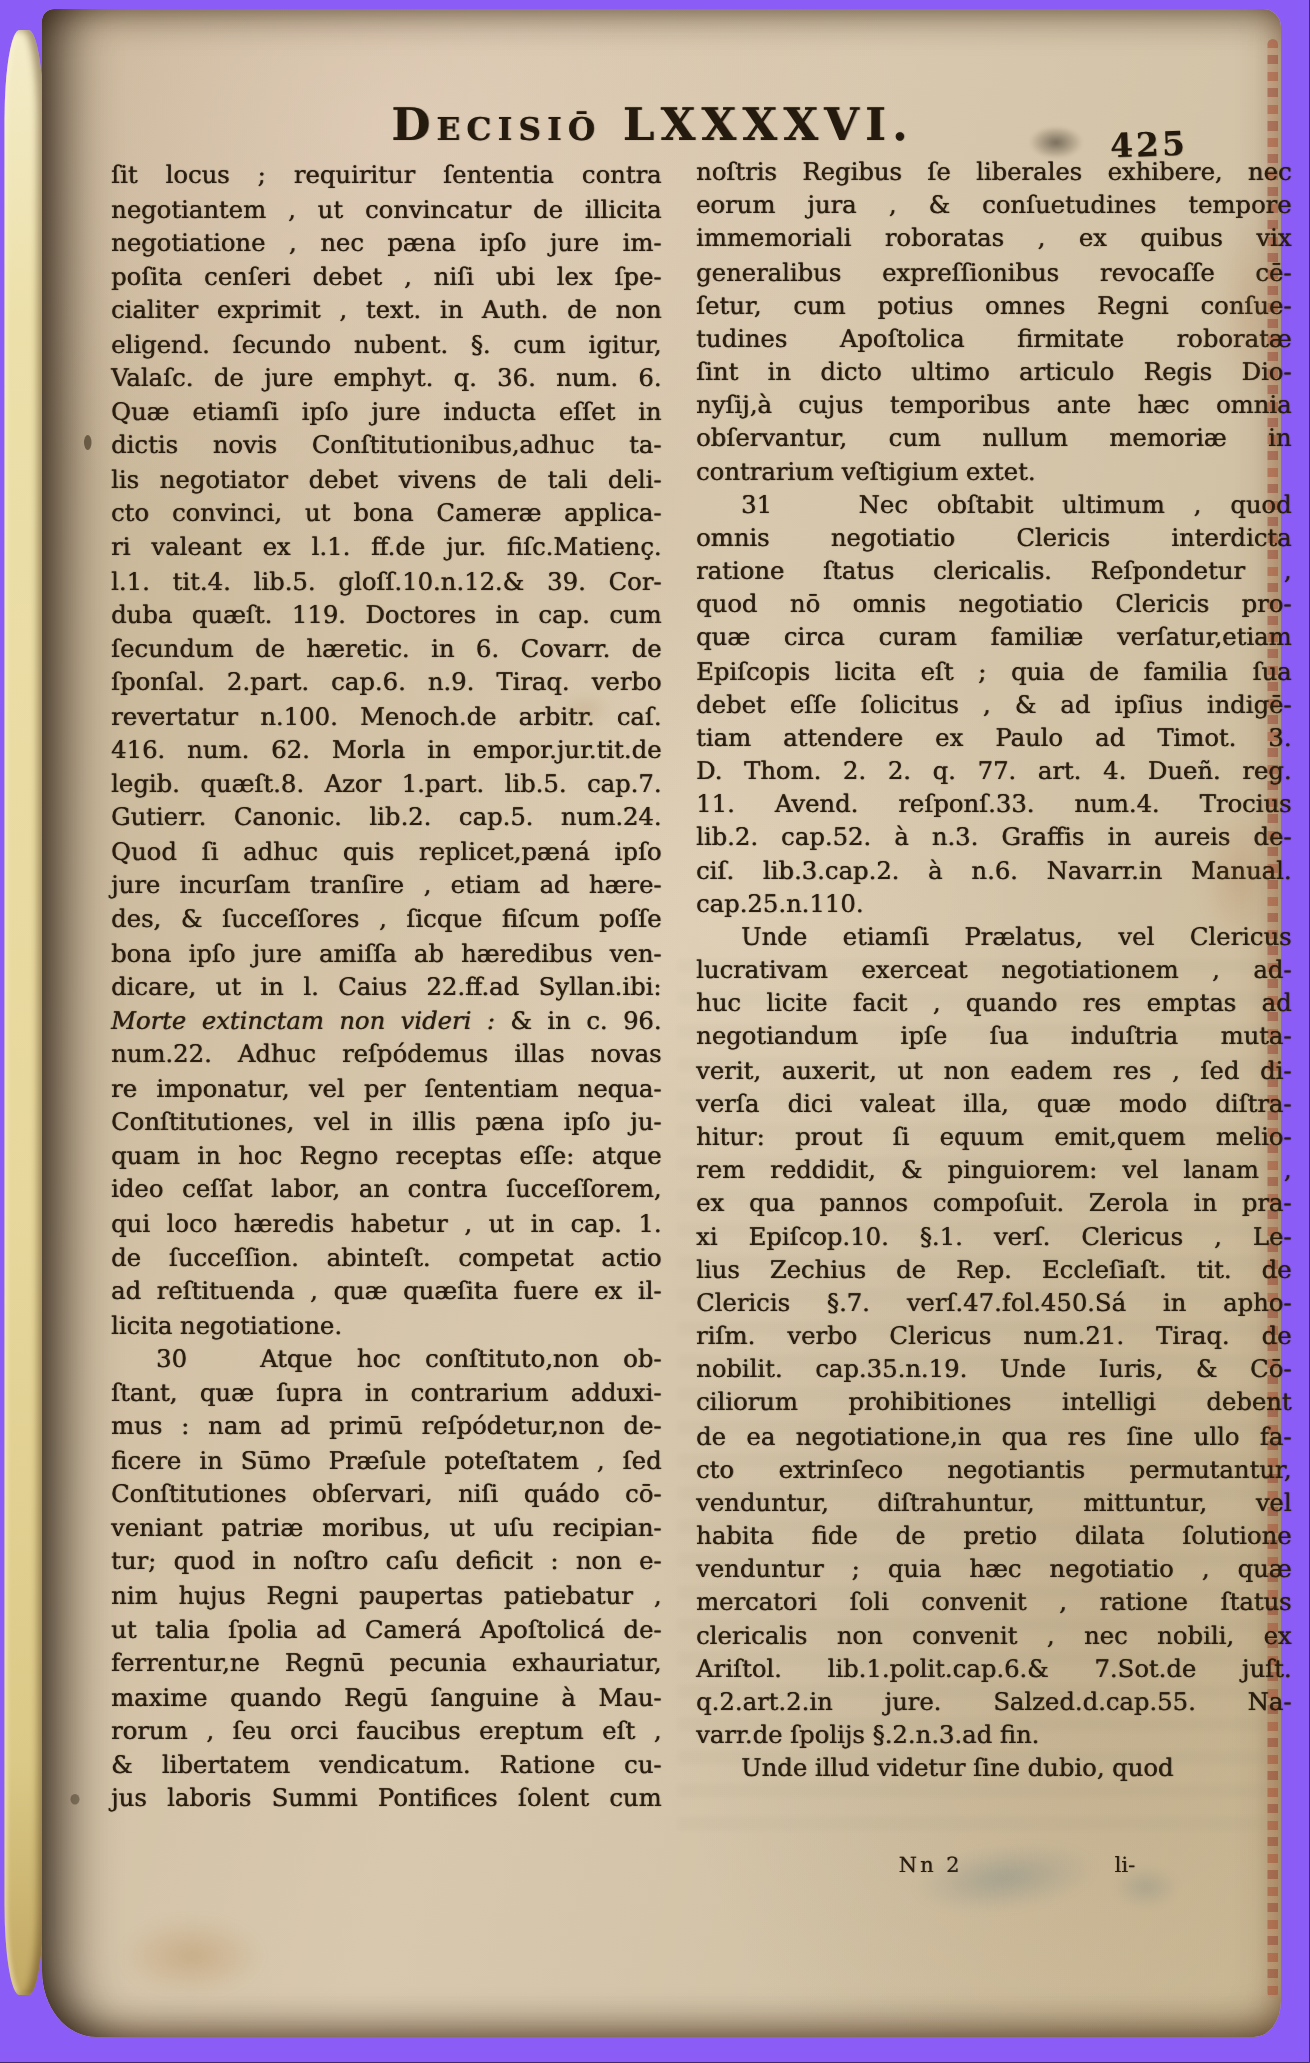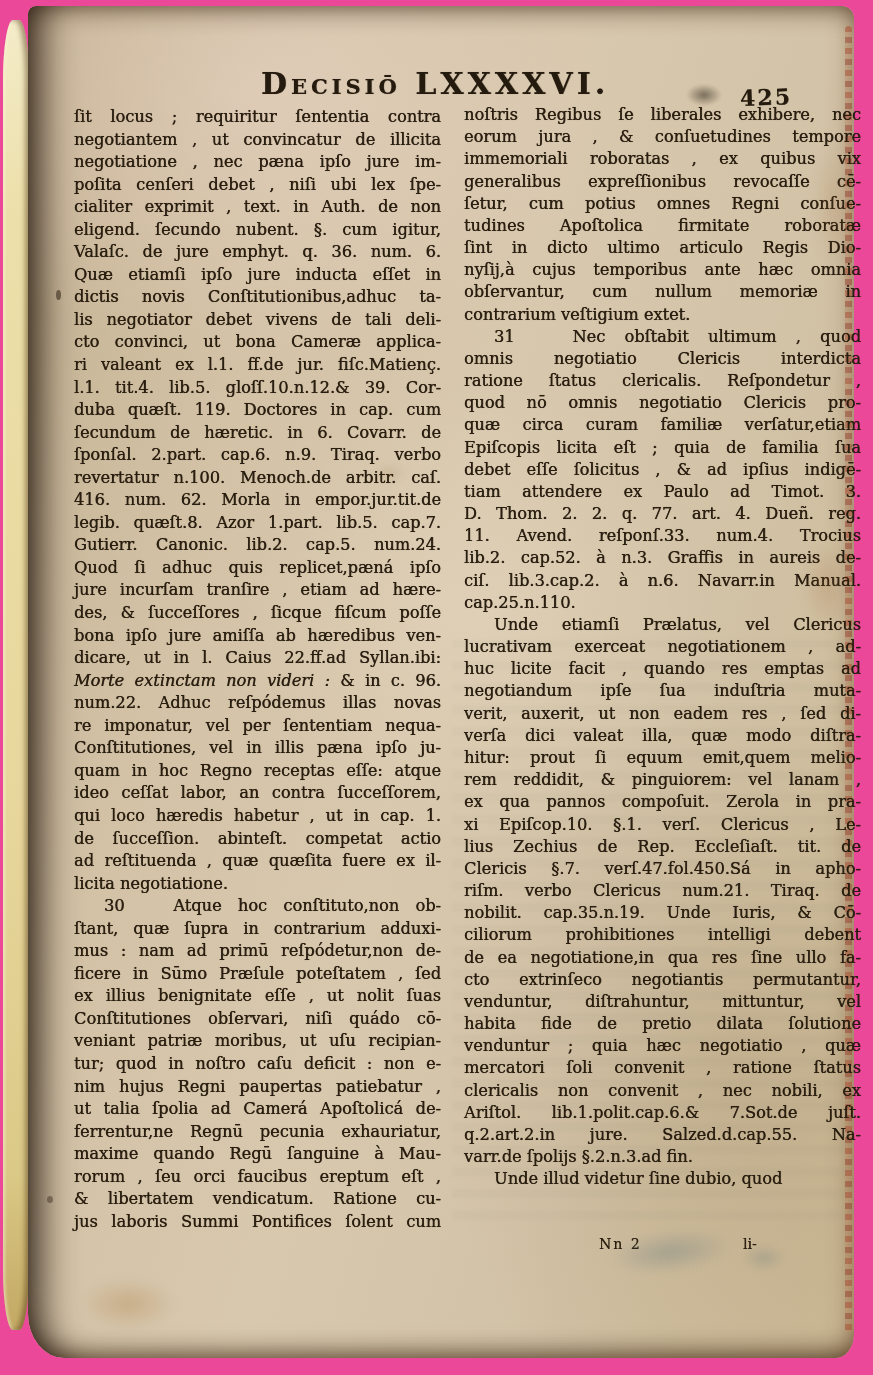--- a/index.html
+++ b/index.html
@@ -1,16 +1,16 @@
 <!DOCTYPE html>
 <html><head>
 <meta charset="utf-8">
 <style>
   html,body{margin:0;padding:0;background:#070503;}
-  #canvas{position:relative;width:873px;height:1375px;background:#ec4899;overflow:hidden;
+  #canvas{position:relative;width:873px;height:1375px;background:#8b5cf6;overflow:hidden;
           font-family:"DejaVu Serif","Liberation Serif",serif;}
 
   
   .prev-edge{position:absolute;left:3px;top:20px;width:26px;height:1310px;
     background:linear-gradient(180deg,#f4ecc9 0%,#ecdfa9 15%,#e7d79c 60%,#dbc987 88%,#c2a863 100%);
     border-radius:10px/60px;
     box-shadow:inset -4px 0 5px rgba(70,45,12,.45), inset 2px 0 3px rgba(255,250,220,.5);}
 
   
   .page{position:absolute;left:28px;top:6px;width:826px;height:1352px;
@@ -129,21 +129,20 @@
       <div class="line"><span>quam in hoc Regno receptas eſſe: atque</span></div>
       <div class="line"><span>ideo ceſſat labor, an contra ſucceſſorem,</span></div>
       <div class="line"><span>qui loco hæredis habetur , ut in cap. 1.</span></div>
       <div class="line"><span>de ſucceſſion. abinteſt. competat actio</span></div>
       <div class="line"><span>ad reſtituenda , quæ quæſita fuere ex il-</span></div>
       <div class="line end"><span>licita negotiatione.</span></div>
       <div class="line ind"><span>30&nbsp;&nbsp;&nbsp;Atque hoc conſtituto,non ob-</span></div>
       <div class="line"><span>ſtant, quæ ſupra in contrarium adduxi-</span></div>
       <div class="line"><span>mus : nam ad primū reſpódetur,non de-</span></div>
       <div class="line"><span>ficere in Sūmo Præſule poteſtatem , ſed</span></div>
-      <div class="line"><span>ex illius benignitate eſſe , ut nolit ſuas</span></div>
       <div class="line"><span>Conſtitutiones obſervari, niſi quádo cō-</span></div>
       <div class="line"><span>veniant patriæ moribus, ut uſu recipian-</span></div>
       <div class="line"><span>tur; quod in noſtro caſu deficit : non e-</span></div>
       <div class="line"><span>nim hujus Regni paupertas patiebatur ,</span></div>
       <div class="line"><span>ut talia ſpolia ad Camerá Apoſtolicá de-</span></div>
       <div class="line"><span>ferrentur,ne Regnū pecunia exhauriatur,</span></div>
       <div class="line"><span>maxime quando Regū ſanguine à Mau-</span></div>
       <div class="line"><span>rorum , ſeu orci faucibus ereptum eſt ,</span></div>
       <div class="line"><span>&amp; libertatem vendicatum. Ratione cu-</span></div>
       <div class="line"><span>jus laboris Summi Pontifices ſolent cum</span></div>

